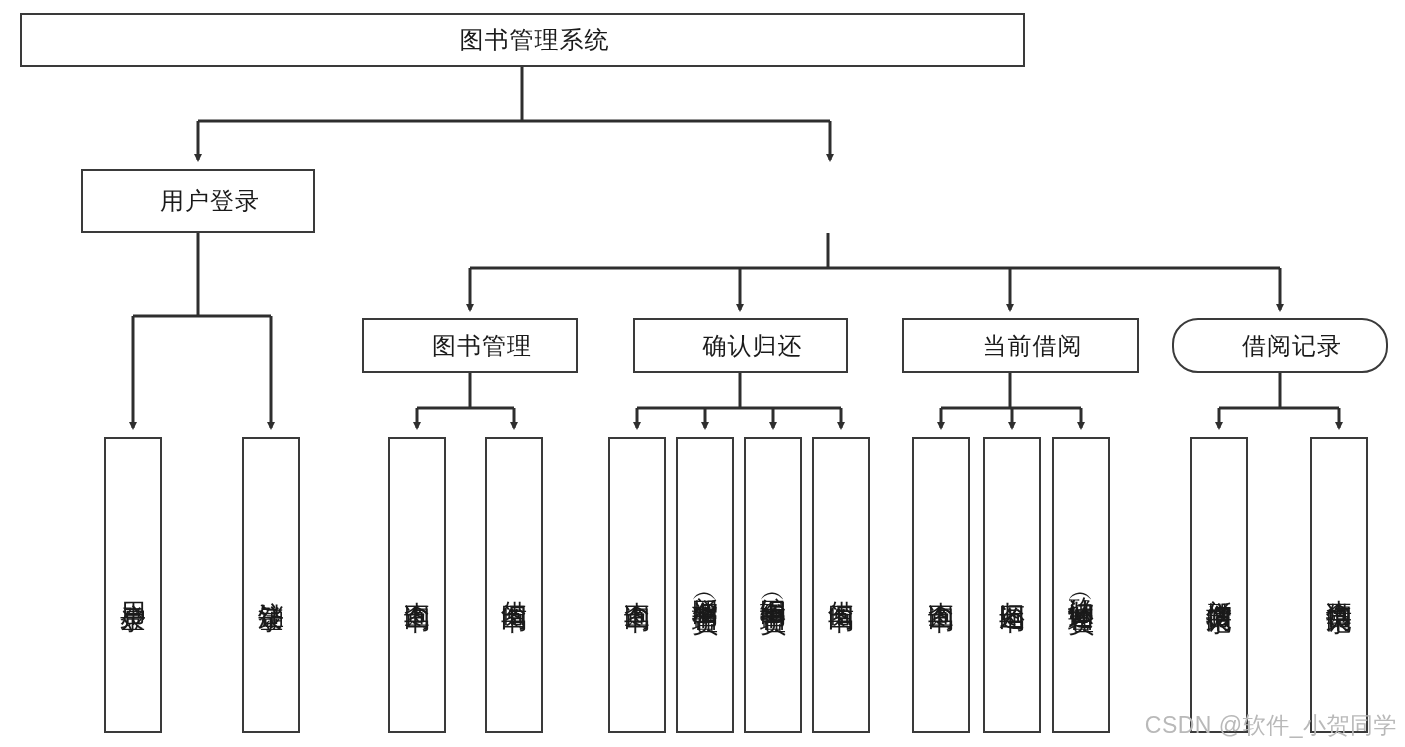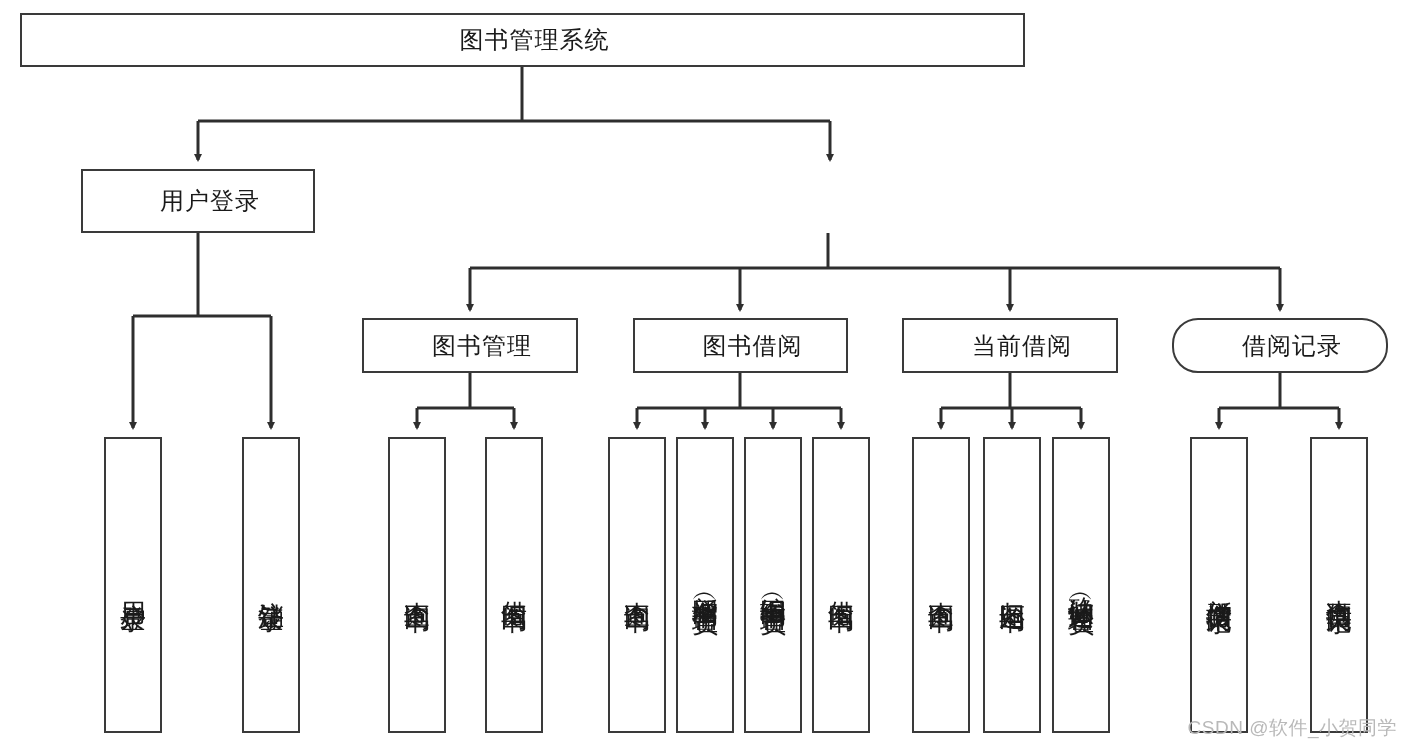--- a/index.html
+++ b/index.html
@@ -52,21 +52,21 @@
   }
   .node.vert .vtext {
     writing-mode: vertical-rl;
     text-orientation: upright;
     white-space: nowrap;
   }
   .watermark {
     position: absolute;
     right: 8px;
     bottom: 6px;
-    font-size: 19px;
+    font-size: 23px;
     color: #b9b9b9;
     letter-spacing: 0.5px;
     white-space: nowrap;
     pointer-events: none;
   }
 </style>
 </head>
 <body>
 
 <div id="canvas">
@@ -126,23 +126,23 @@
   </div>
 
   <div class="node horiz" style="left:81px; top:169px; width:234px; height:64px;">
     <span>用户登录</span>
   </div>
 
   <div class="node horiz" style="left:362px; top:318px; width:216px; height:55px;">
     <span>图书管理</span>
   </div>
   <div class="node horiz" style="left:633px; top:318px; width:215px; height:55px;">
-    <span>图书借阅</span>
+    <span>确认归还</span>
   </div>
-  <div class="node horiz" style="left:902px; top:318px; width:216px; height:55px;">
+  <div class="node horiz" style="left:902px; top:318px; width:237px; height:55px;">
     <span>当前借阅</span>
   </div>
   <div class="node horiz" style="left:1172px; top:318px; width:216px; height:55px;border-radius:26px;">
     <span>借阅记录</span>
   </div>
 
   <div class="node vert" style="left:104px; top:437px; width:58px; height:296px;">
     <span class="vtext">用户登录</span>
   </div>
   <div class="node vert" style="left:242px; top:437px; width:58px; height:296px;">

